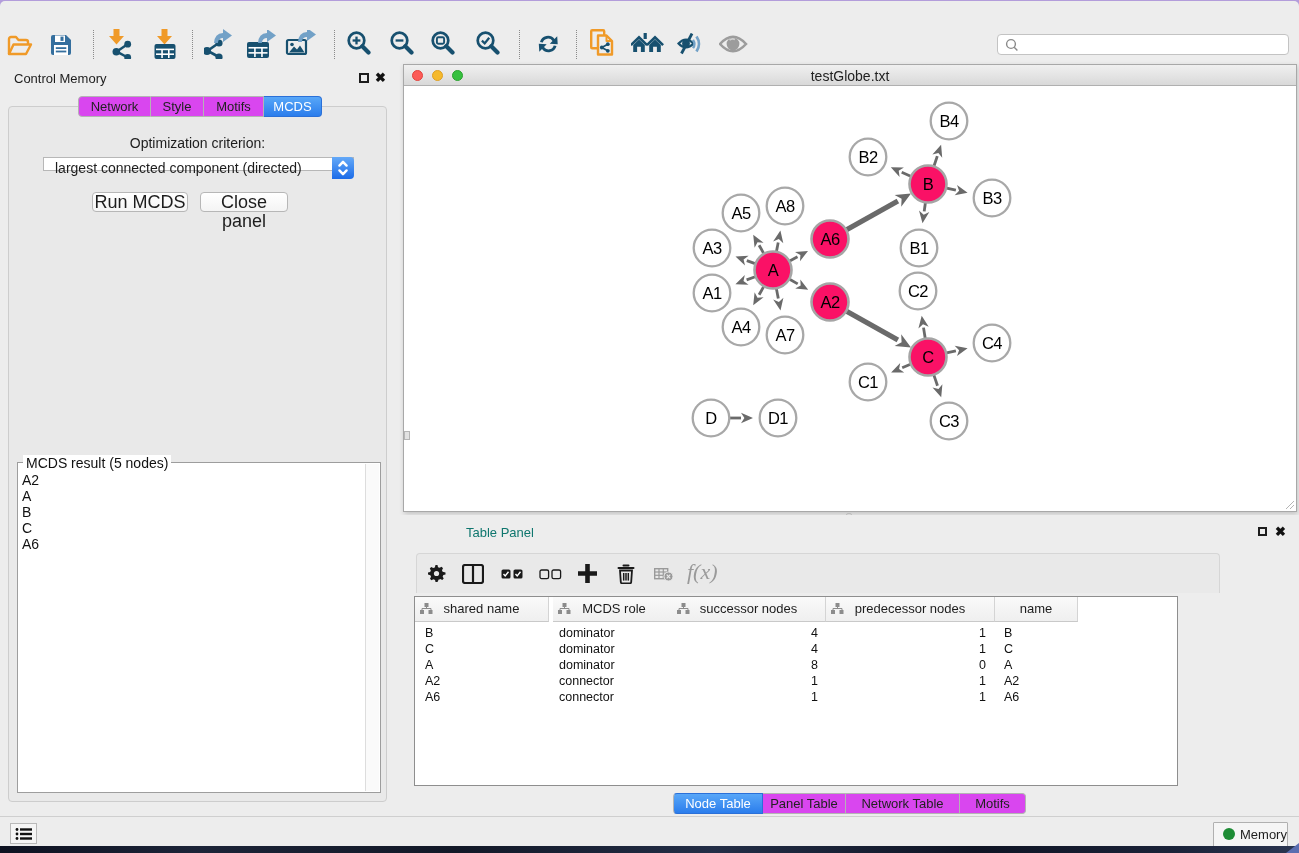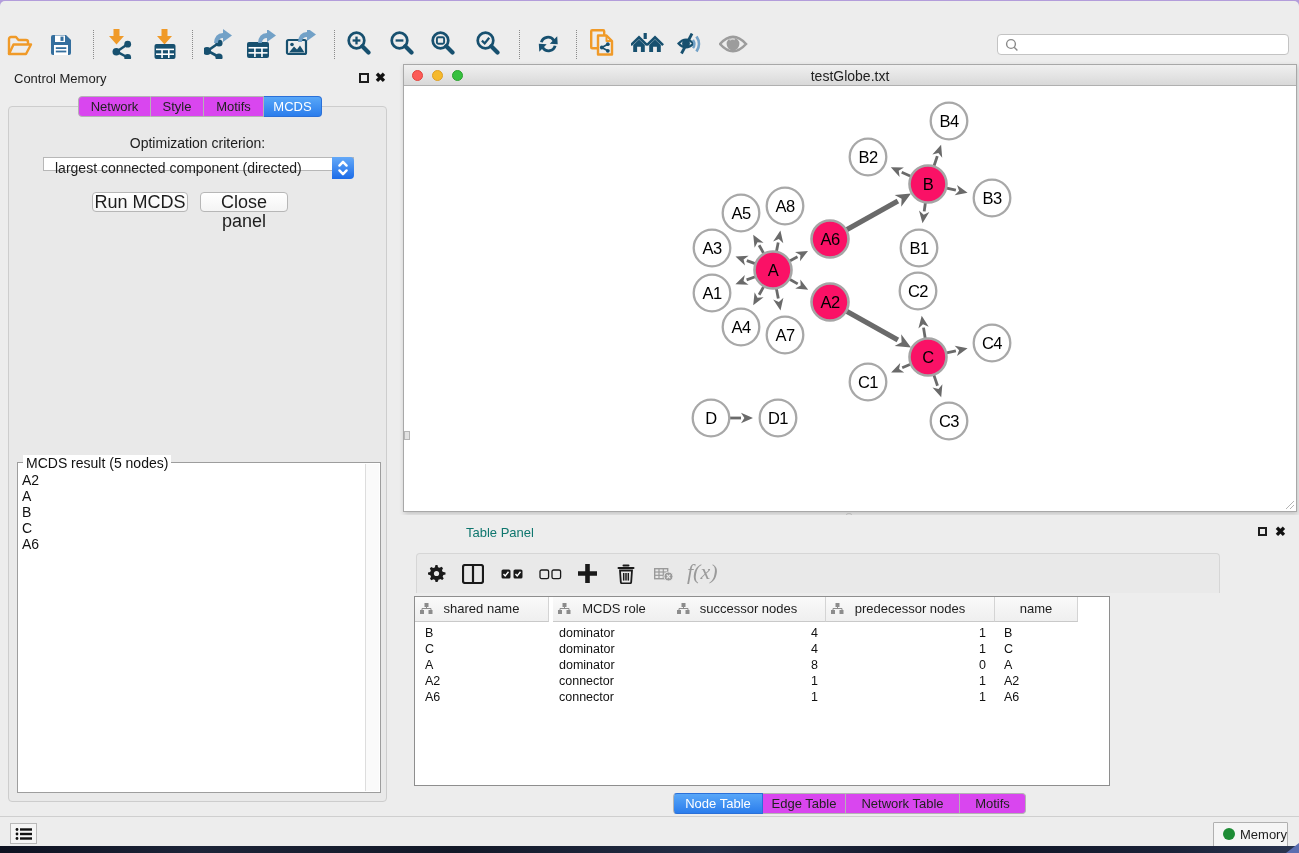--- a/index.html
+++ b/index.html
@@ -54,21 +54,21 @@
      background:linear-gradient(#f0f0f0,#d9d9d9); border-bottom:1px solid #b0b0b0; }
   #nettitle .t1 { left:8px; top:5px; width:11px; height:11px; background:#fc5b57; border:1px solid #e2433e; }
   #nettitle .t2 { left:28px; top:5px; width:11px; height:11px; background:#f5b92c; border:1px solid #dfa023; }
   #nettitle .t3 { left:48px; top:5px; width:11px; height:11px; background:#36c03f; border:1px solid #2aa22f; }
   #nettitletext { position:absolute; top:3px; width:100%; text-align:center; font-size:14px; color:#222222; }
   
   #tpanel { position:absolute; left:396px; top:515px; width:903px; height:300px; background:#ededed; }
   #tpanel .hdr { position:absolute; left:22px; top:10px; font-size:13px; color:#0f766e;margin-left:48px; }
   #ttoolbar { position:absolute; left:20px; top:38px; width:804px; height:40px; background:#e9e9e9;
      border:1px solid #d6d6d6; border-radius:4px 4px 0 0; border-bottom:none; }
-  #ttable { position:absolute; left:18px; top:81px; width:696px; height:190px; background:#fff; border:1px solid #8e8e8e; }
+  #ttable { position:absolute; left:18px; top:81px; width:764px; height:190px; background:#fff; border:1px solid #8e8e8e; }
   .thead { position:absolute; left:0; top:0; height:25px; background:linear-gradient(#fafafa,#efefef);
      border-bottom:1px solid #c9c9c9; border-right:1px solid #d4d4d4;
      font-size:13px; color:#1d1d1d; text-align:center; line-height:24px; }
   .trow { position:absolute; font-size:12.5px; color:#111; }
   
   #statusbar { position:absolute; left:0; top:816px; width:1299px; height:30px; background:#ededed; border-top:1px solid #cfcfcf; }
   #listbtn { position:absolute; left:10px; top:6px; width:27px; height:21px; background:#f5f5f5; border:1px solid #b9b9b9; }
   #membtn { position:absolute; right:11px; top:5px; width:75px; height:35px; background:#f5f5f5;
      border:1px solid #b0b0b0; border-radius:1px; font-size:13px; color:#1d1d1d; }
   #bottomstrip { position:absolute; left:0; top:846px; width:1299px; height:7px;
@@ -440,21 +440,21 @@
 <div class="trow" style="left:412px;top:77px;width:159px;text-align:right">1</div>
 <div class="trow" style="left:589px;top:77px">A2</div>
 <div class="trow" style="left:10px;top:93px">A6</div>
 <div class="trow" style="left:144px;top:93px">connector</div>
 <div class="trow" style="left:258px;top:93px;width:145px;text-align:right">1</div>
 <div class="trow" style="left:412px;top:93px;width:159px;text-align:right">1</div>
 <div class="trow" style="left:589px;top:93px">A6</div>
   </div>
   <div class="seg" style="left:277px; top:278px;">
     <div class="s sel" style="width:90px">Node Table</div>
-    <div class="s" style="width:83px">Edge Table</div>
+    <div class="s" style="width:83px">Panel Table</div>
     <div class="s" style="width:114px">Network Table</div>
     <div class="s" style="width:66px">Motifs</div>
   </div>
 </div>
 
 <div id="statusbar">
   <div id="listbtn">
     <svg width="18" height="14" viewBox="0 0 18 14" style="position:absolute;left:4px;top:3px">
       <circle cx="2" cy="2.5" r="1.4" fill="#111"></circle>
         <circle cx="2" cy="7" r="1.4" fill="#111"></circle>

